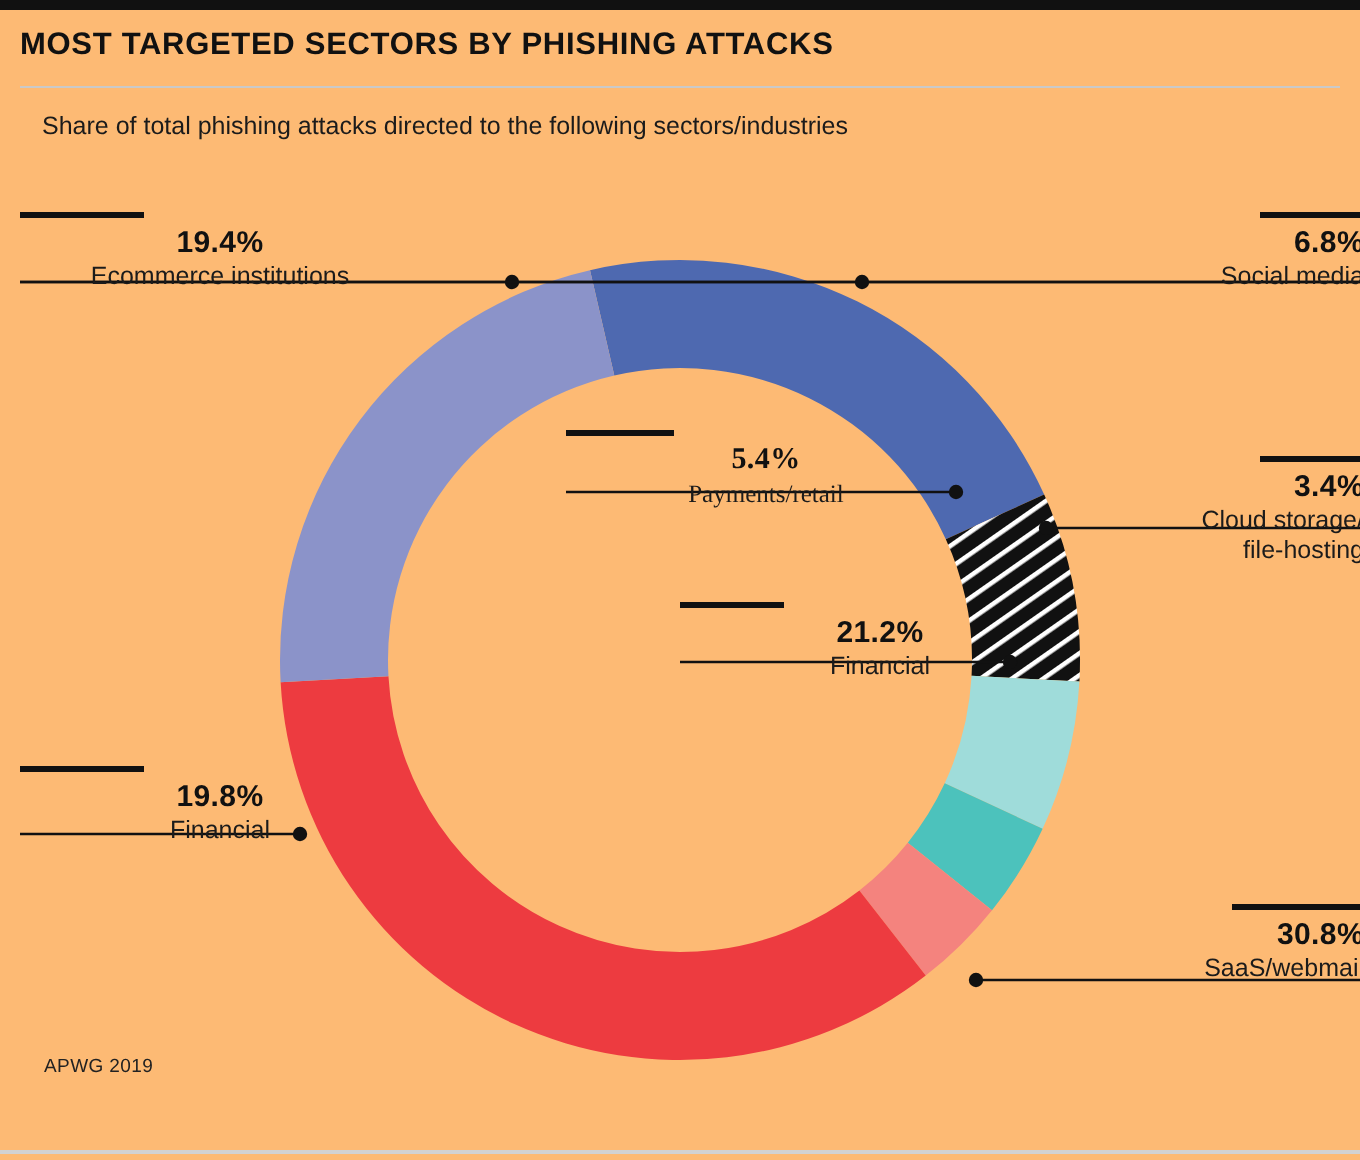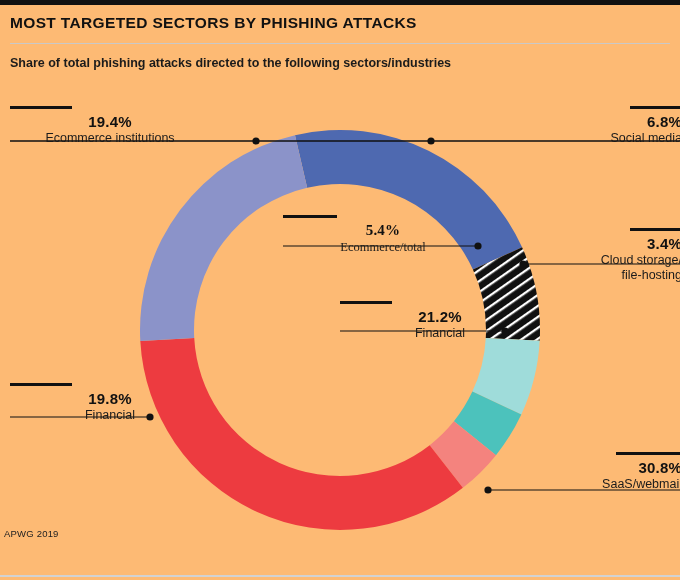--- a/index.html
+++ b/index.html
@@ -41,33 +41,33 @@
     white-space: nowrap;
   }
   .title-rule {
     position: absolute;
     left: 10px; top: 43px;
     width: 660px; height: 1px;
     background: #c9c9c9;
   }
   .subtitle {
     position: absolute;
-    left: 10px; top: 56px;
+    left: 21px; top: 56px;
     width: 650px;
     font-size: 12.5px;
-    font-weight: bold;
+    font-weight: normal;
     color: #1b1b1b;
     line-height: 1.25;
     white-space: nowrap;
   }
 
   
   .source {
     position: absolute;
-    left: 4px; top: 528px;
+    left: 22px; top: 528px;
     font-size: 9.5px;
     color: #222222;
     letter-spacing: 0.2px;
   }
   .bottom-rule {
     position: absolute;
     left: 0; top: 575px;
     width: 680px; height: 2px;
     background: #d2d2d2;
   }
@@ -160,21 +160,21 @@
 
   <div class="callout right-align" style="left:470px; top:106px; width:212px;">
     <div class="cap-rule" style="width:52px;"></div>
     <div class="pct">6.8%</div>
     <div class="name">Social media</div>
   </div>
 
   <div class="callout" style="left:283px; top:215px; width:200px;font-family:Liberation Serif, serif;">
     <div class="cap-rule" style="width:54px;"></div>
     <div class="pct">5.4%</div>
-    <div class="name">Ecommerce/total</div>
+    <div class="name">Payments/retail</div>
   </div>
 
   <div class="callout right-align" style="left:470px; top:228px; width:212px;">
     <div class="cap-rule" style="width:52px;"></div>
     <div class="pct">3.4%</div>
     <div class="name">Cloud storage/</div>
     <div class="name" style="padding-top:0;">file-hosting</div>
   </div>
 
   <div class="callout" style="left:340px; top:301px; width:200px;">

